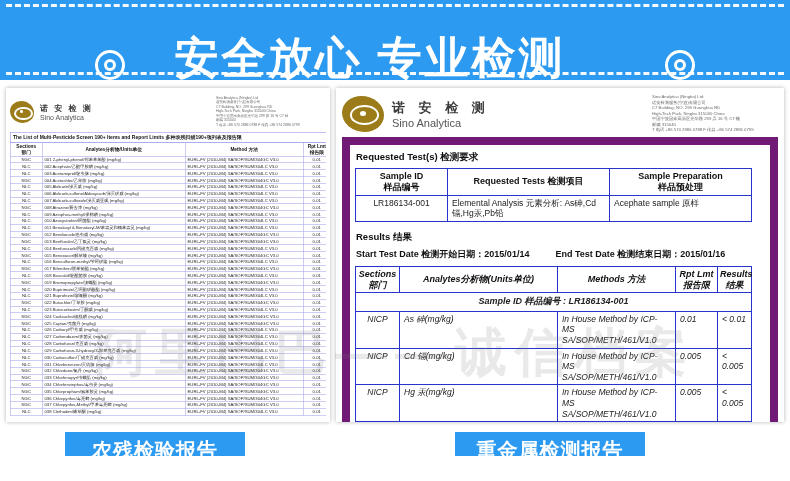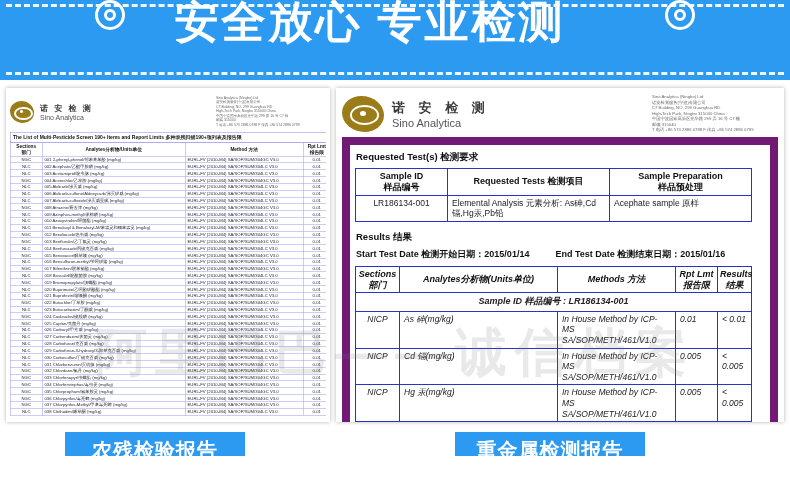--- a/index.html
+++ b/index.html
@@ -4,21 +4,21 @@
 <style>
   * { margin:0; padding:0; box-sizing:border-box; }
   html,body { width:790px; height:481px; overflow:hidden; background:#fff;
     font-family:"Liberation Sans","DejaVu Sans",sans-serif; }
 
   
   .banner { position:relative; height:80px; background:#2b9af0; }
   .dash { position:absolute; left:6px; right:6px; border-top:3px dashed rgba(255,255,255,.95); }
   .dash-top { top:4px; }
   .dash-bottom { bottom:5px; }
-  .banner-inner { height:100%; display:flex; align-items:flex-start; justify-content:center;gap:41px; }
+  .banner-inner { height:100%; display:flex; align-items:flex-end; justify-content:center;gap:41px; }
   .banner-title { color:#fff; font-size:44px; font-weight:bold; letter-spacing:3px; line-height:1; }
   .target { position:relative; width:30px; height:30px; border:3px solid #fff; border-radius:50%;
     display:inline-flex; align-items:center; justify-content:center; flex:0 0 auto; }
   .target-core { width:12px; height:12px; border:3px solid #fff; border-radius:50%; }
   .t-left { margin-right:8px; }
   .t-right { margin-left:58px; }
 
   
   .docs { position:relative; height:346px; padding:8px 6px 4px 6px; display:flex; gap:6px; background:#fff; }
   .doc { background:#fff; box-shadow:0 0 4px rgba(0,0,0,.30); position:relative; overflow:hidden; }

